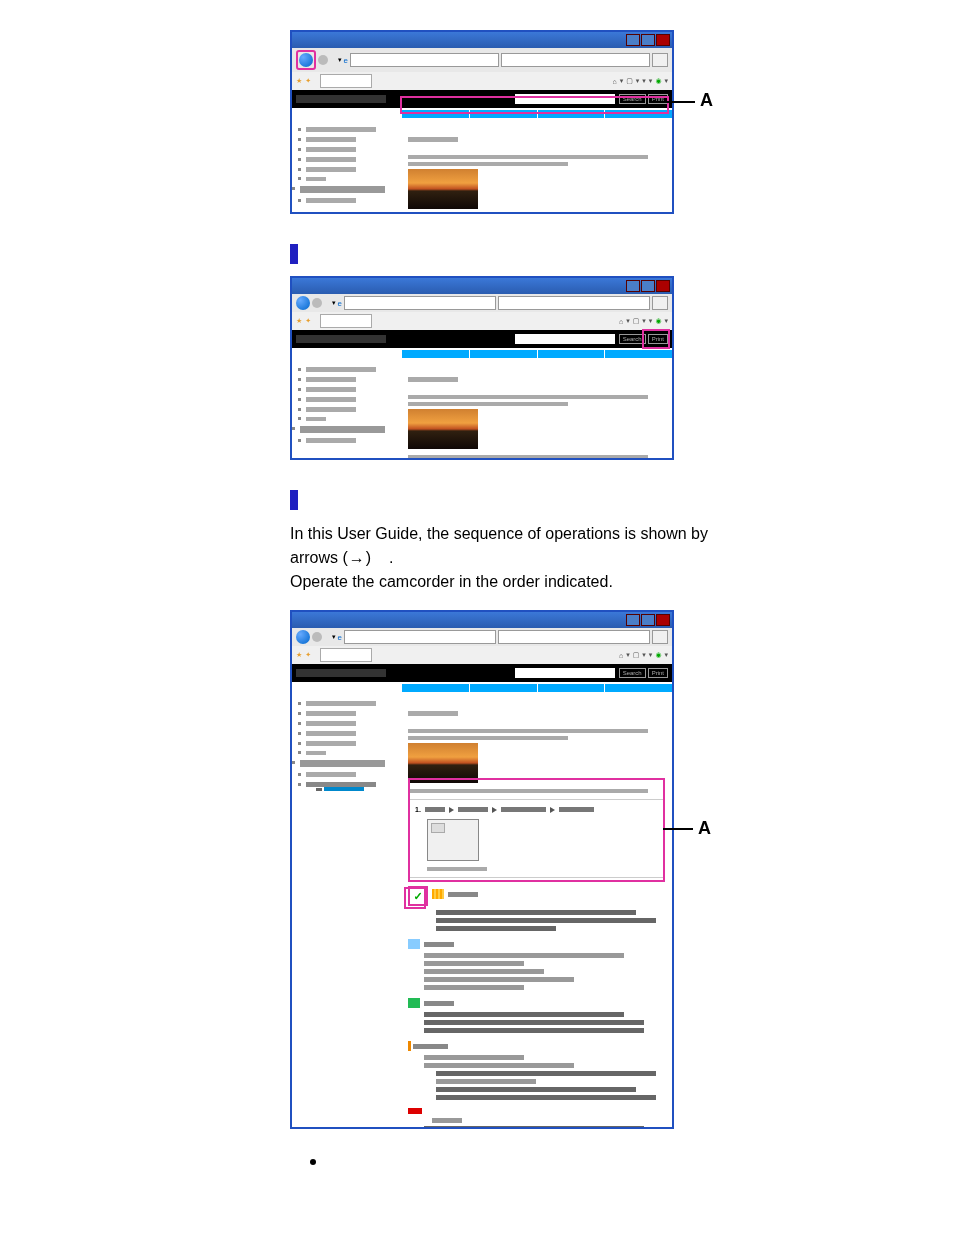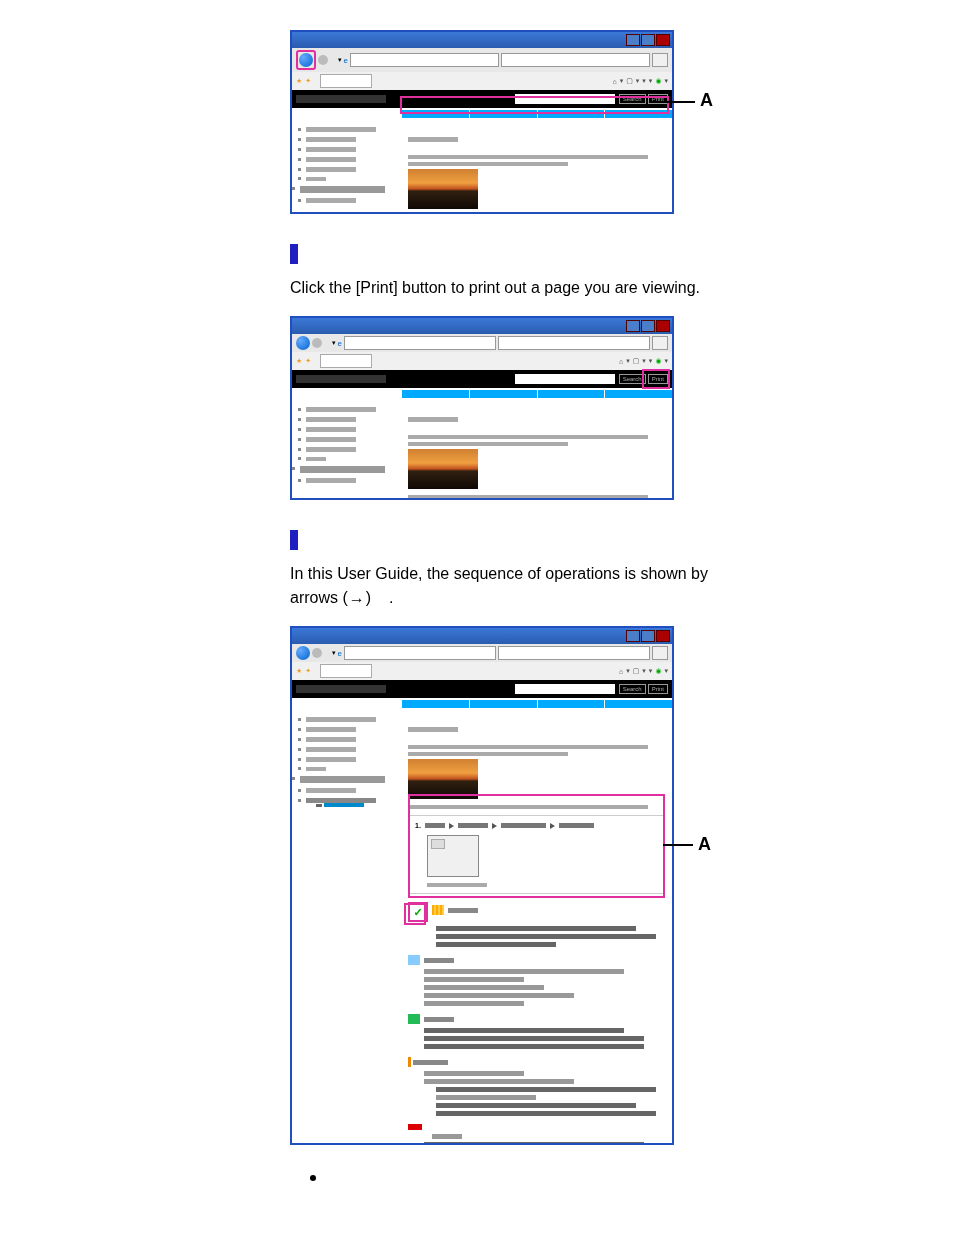--- a/index.html
+++ b/index.html
@@ -440,21 +440,20 @@
           </div>
         </div>
       </div>
       <div class="annot-line" style="top:71px; left:375px; width:30px;"></div>
       <div class="annot" style="top:60px; left:410px;">A</div>
     </div>
   </div>
 
   <div class="content">
     <div class="section-marker"></div>
-    <p class="body-text">Click the [Print] button to print out a page you are viewing.</p>
     <div class="screenshot">
       <div class="ss" style="height:180px;">
         <div class="ss-titlebar">
           <div class="winbtns">
             <div class="winbtn blue"></div>
               <div class="winbtn blue"></div>
               <div class="winbtn"></div>
           </div>
         </div>
         <div class="ss-navbar">
@@ -518,20 +517,21 @@
           </div>
         </div>
       </div>
     </div>
   </div>
 
   <div class="content">
     <div class="section-marker"></div>
     <p class="body-text">
       <span>In this User Guide, the sequence of operations is shown by arrows (</span><span class="arrow-glyph">→</span><span>)</span>&nbsp;&nbsp;&nbsp;&nbsp;<span>.</span><br>
+      <span>Operate the camcorder in the order indicated.</span>
     </p>
     <div class="screenshot">
       <div class="ss" style="height:515px;">
         <div class="ss-titlebar">
           <div class="winbtns">
               <div class="winbtn blue"></div>
               <div class="winbtn blue"></div>
               <div class="winbtn"></div>
             </div>
         </div>

